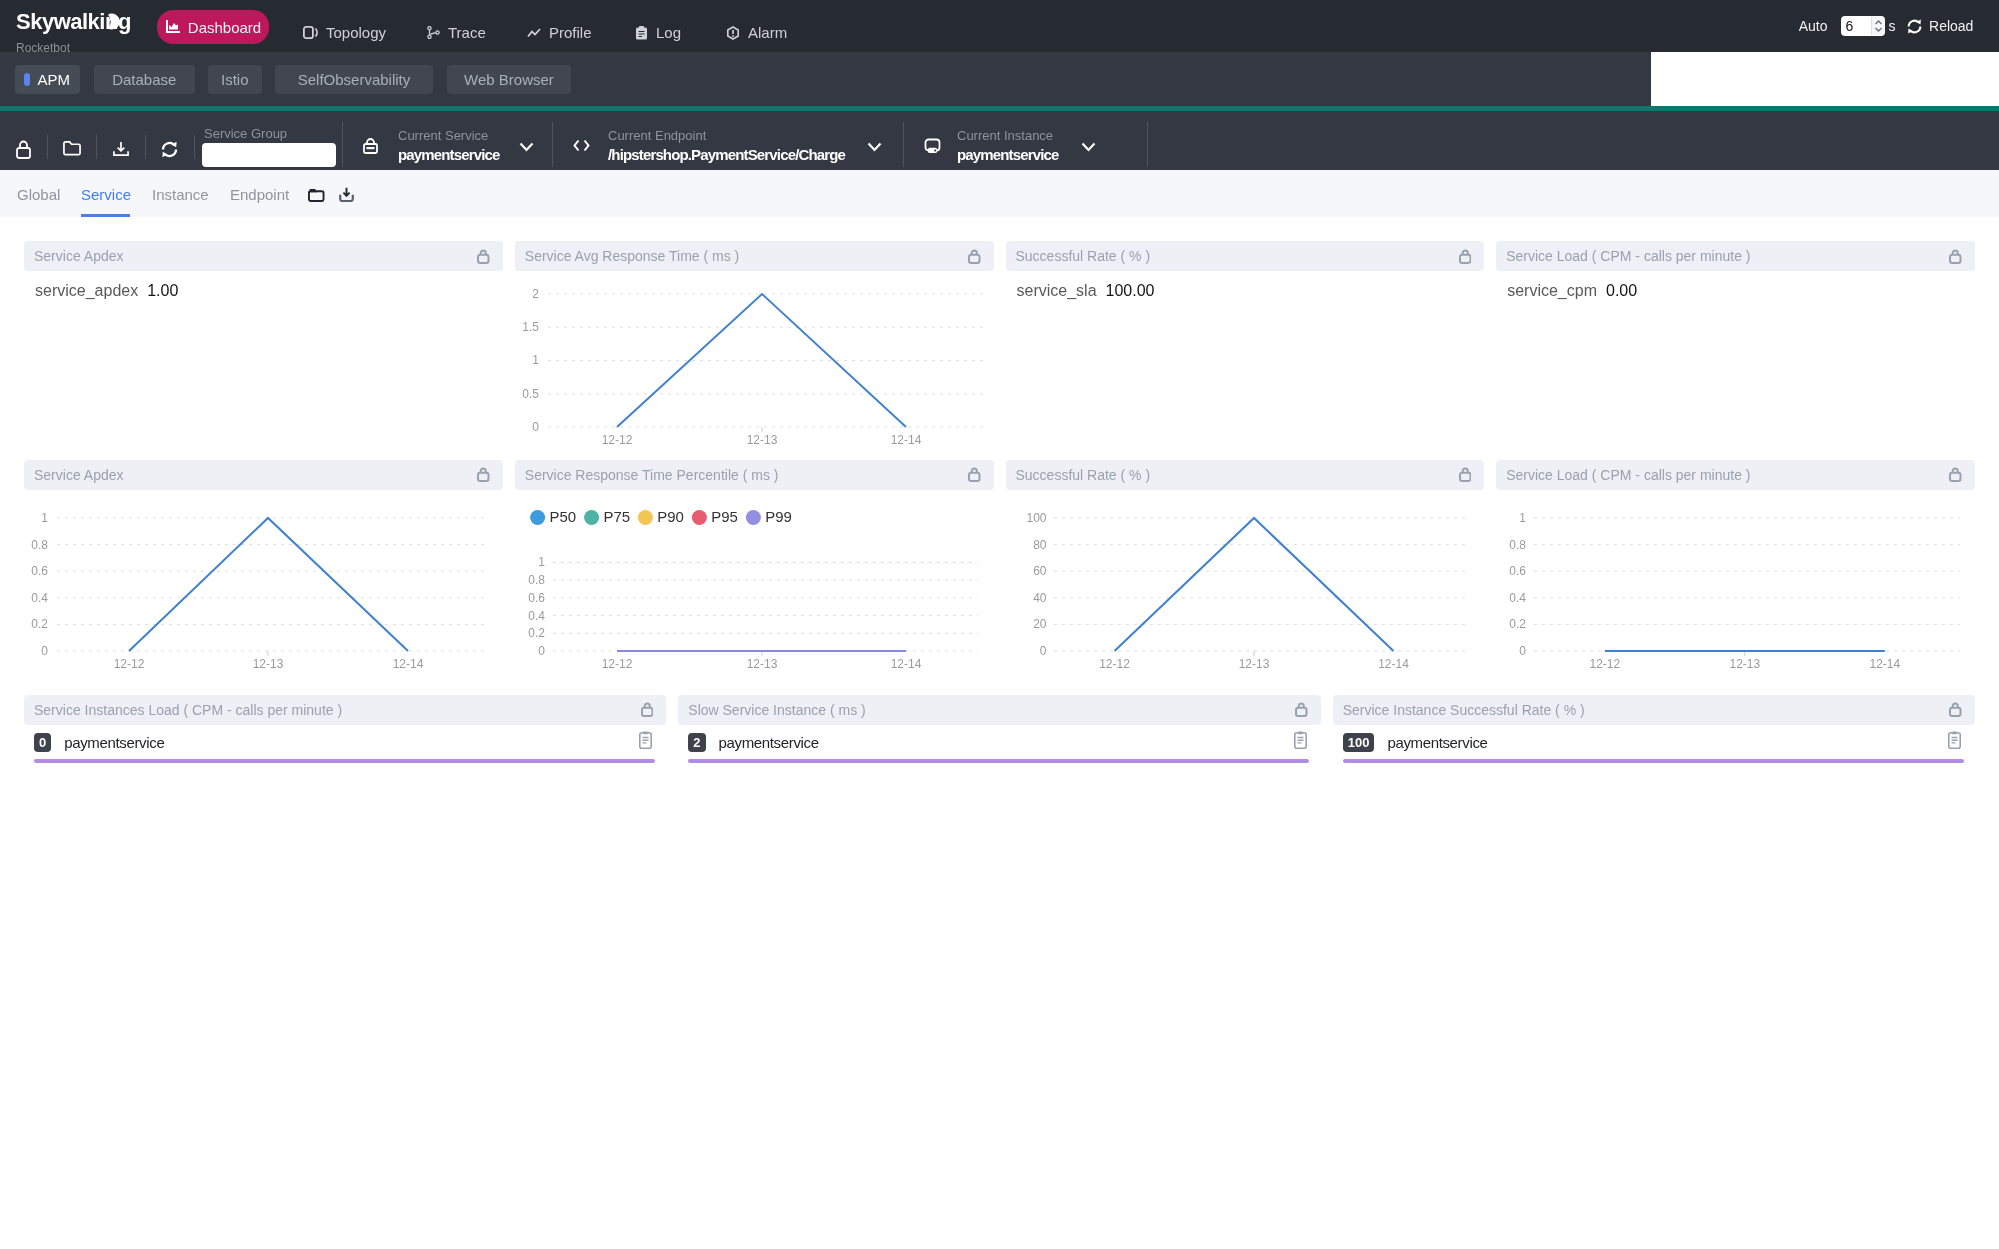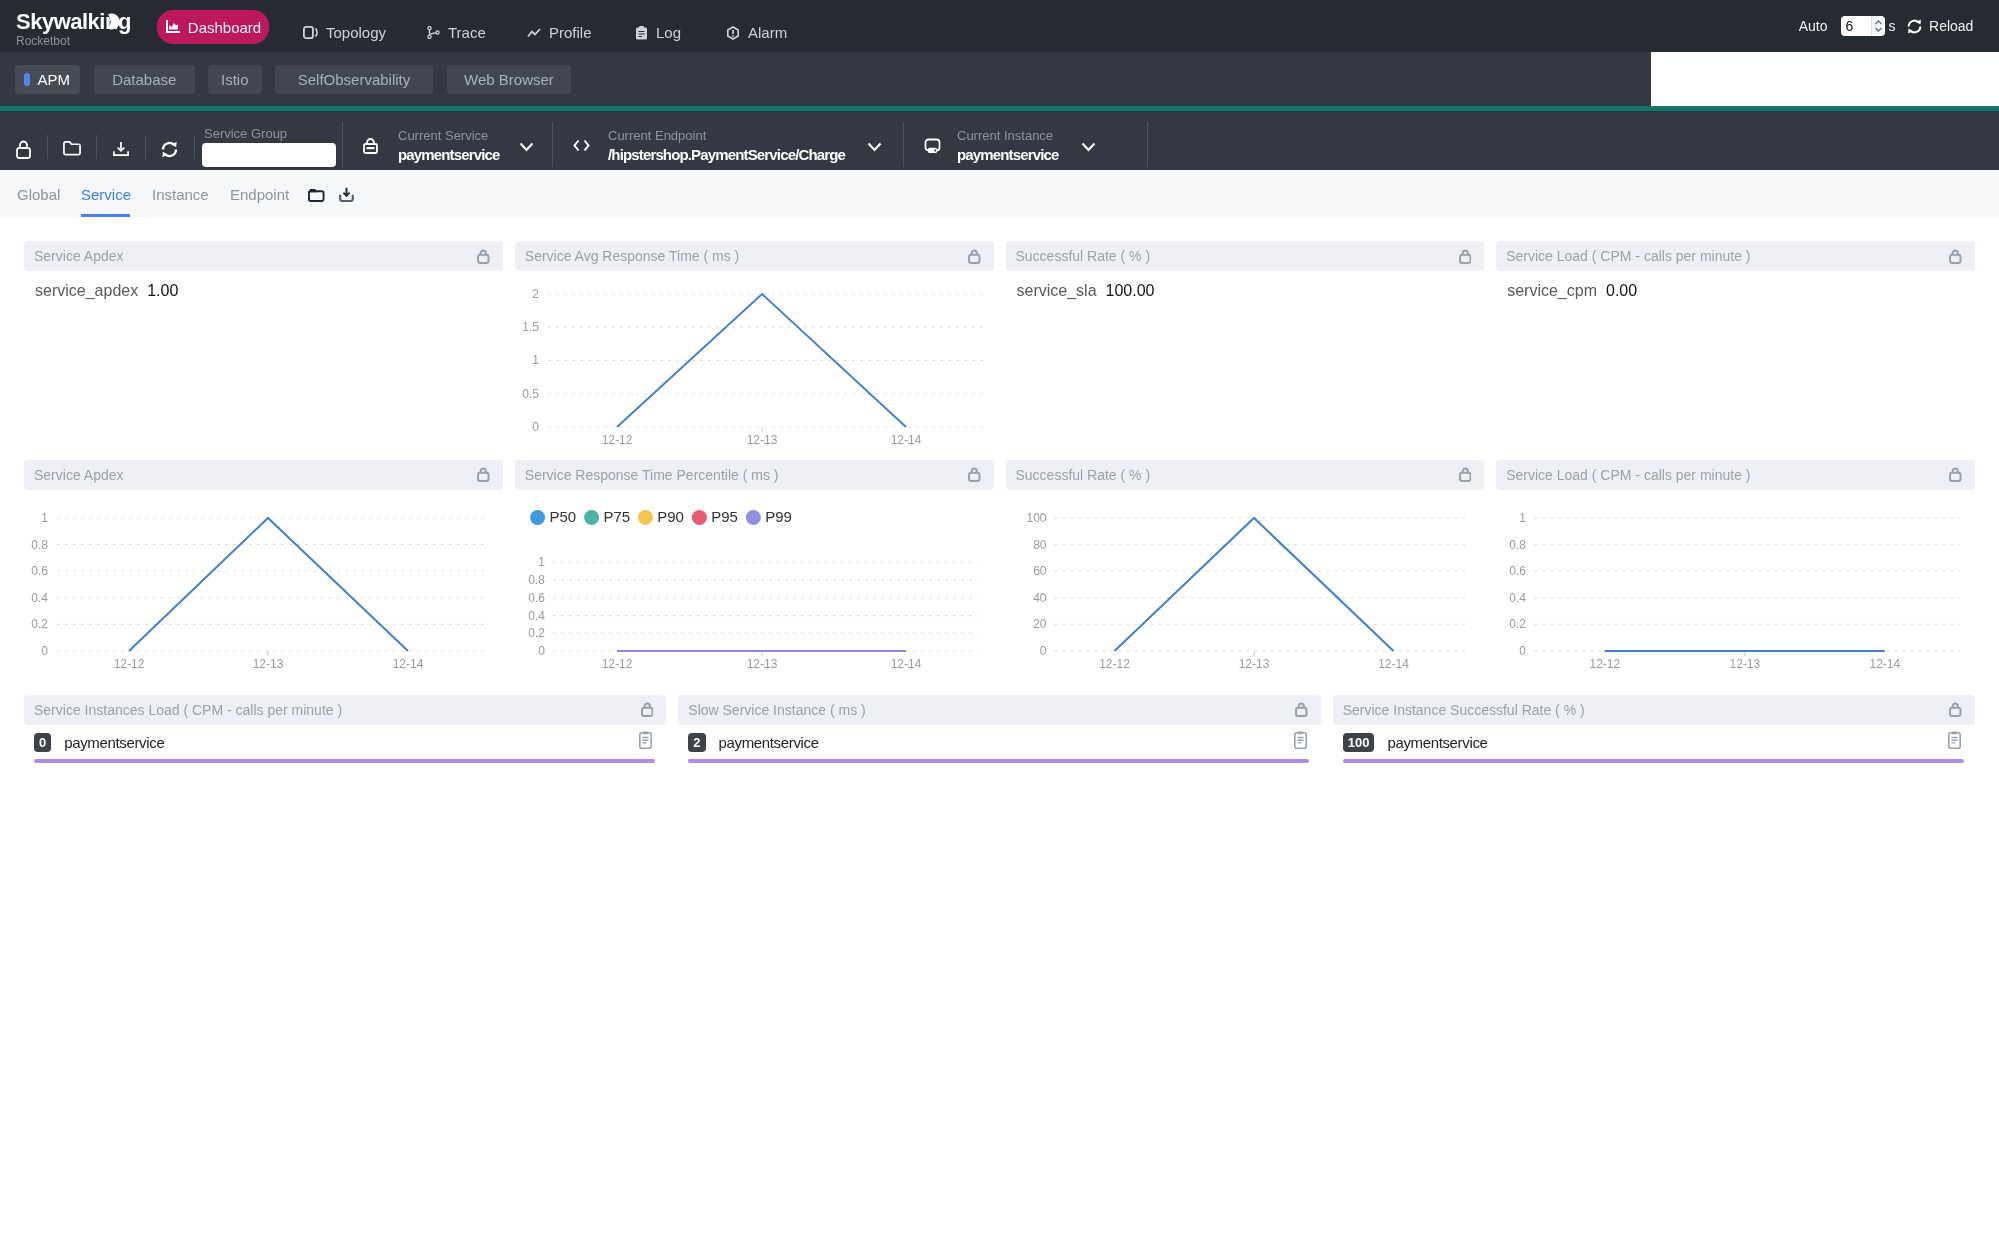--- a/index.html
+++ b/index.html
@@ -64,21 +64,21 @@
 </style>
 </head>
 <body>
 <div id="app">
 
   <div id="nav">
     <div id="logo">
       <div class="t">Skywalking<svg width="17" height="17" viewBox="0 0 17 17" style="position:absolute; left:87px; top:1px">
             <path d="M5 1.4 A 8 8 0 1 1 5 15.6 A 10.8 10.8 0 0 0 5 1.4 Z" fill="#fff"></path>
           </svg></div>
-      <div class="sub" style="margin-top:2px">Rocketbot</div>
+      <div class="sub" style="margin-top:9px">Rocketbot</div>
     </div>
     <div id="nav-dash">
       <svg width="15" height="14" viewBox="0 0 15 14">
           <path d="M1 0 L1 13 L15 13 L15 11 L3 11 L3 0 Z" fill="#fff"></path>
           <path d="M4 9.5 L4 5 L6.5 7 L9 3 L11 5.5 L13 4.5 L13 9.5 Z" fill="#fff"></path>
         </svg>
       Dashboard
     </div>
     <div class="navitem" style="left:303px">
       <svg width="15" height="13" viewBox="0 0 15 13">

